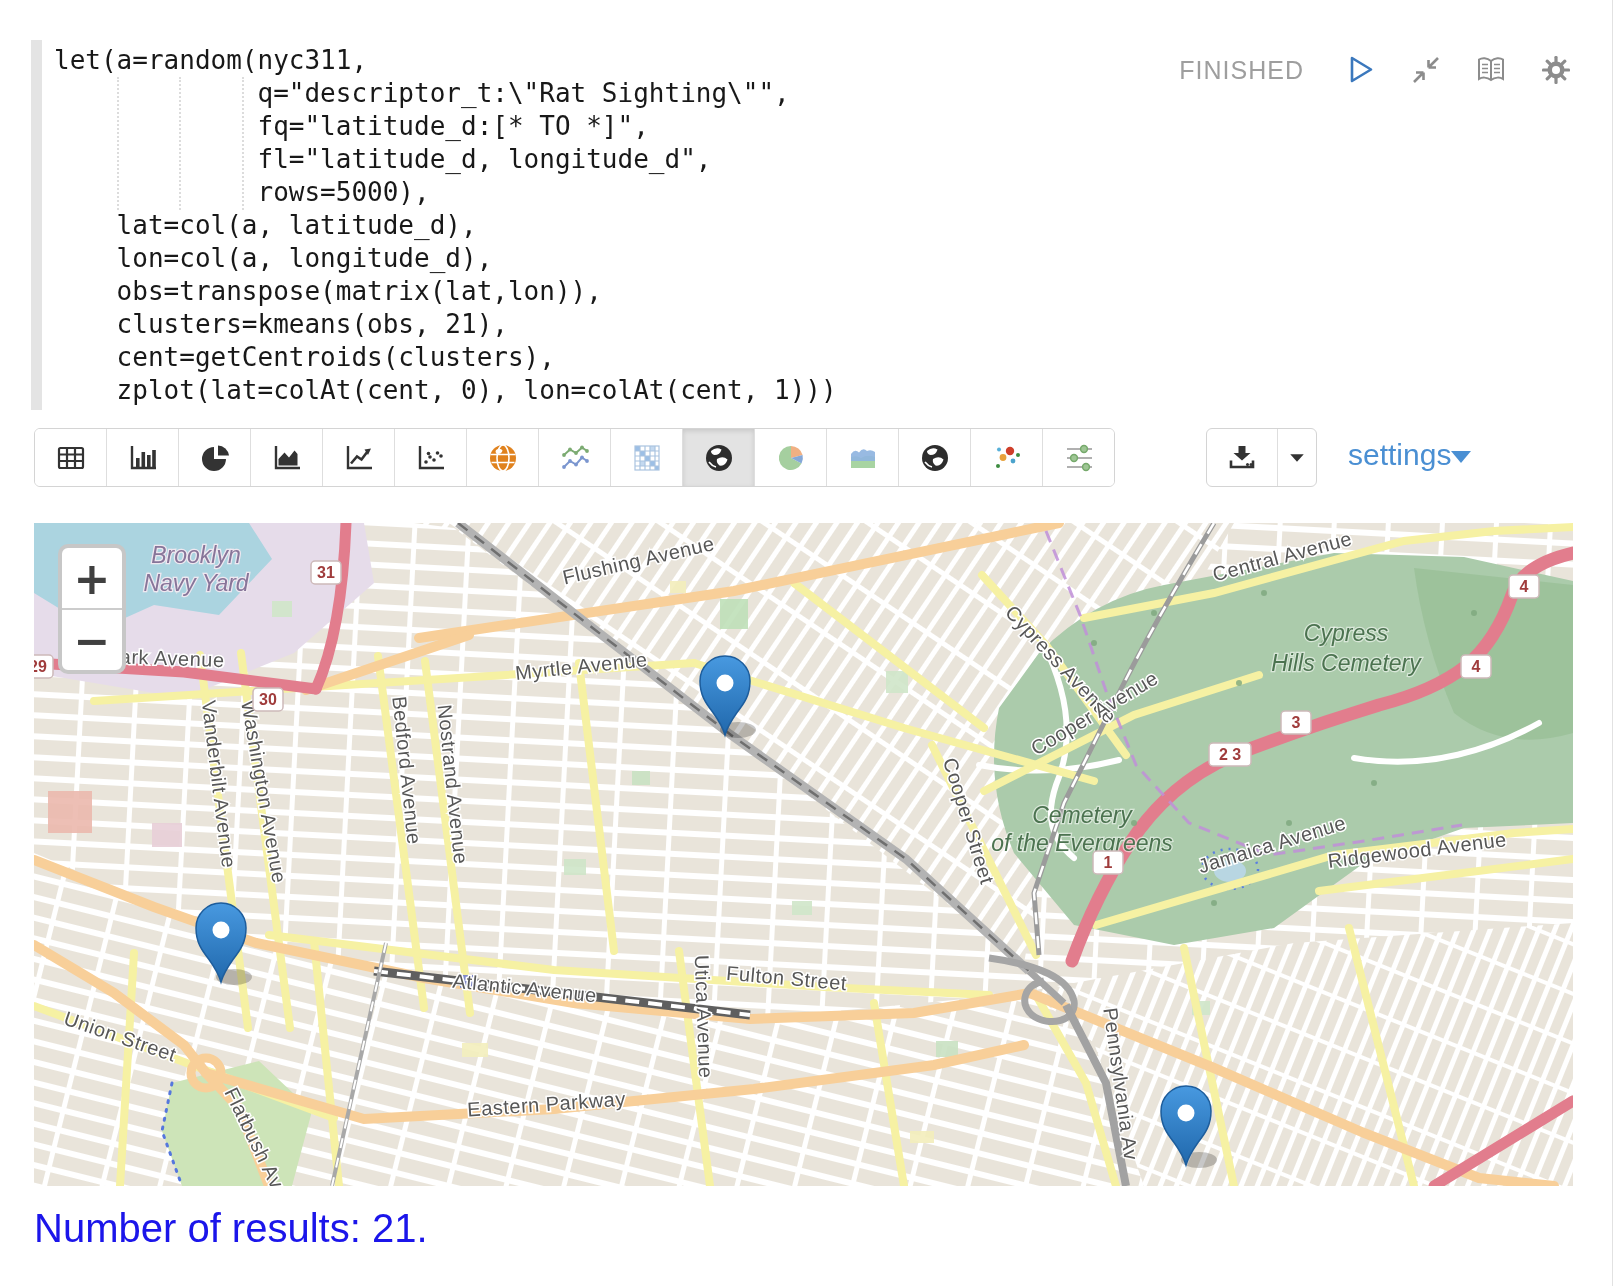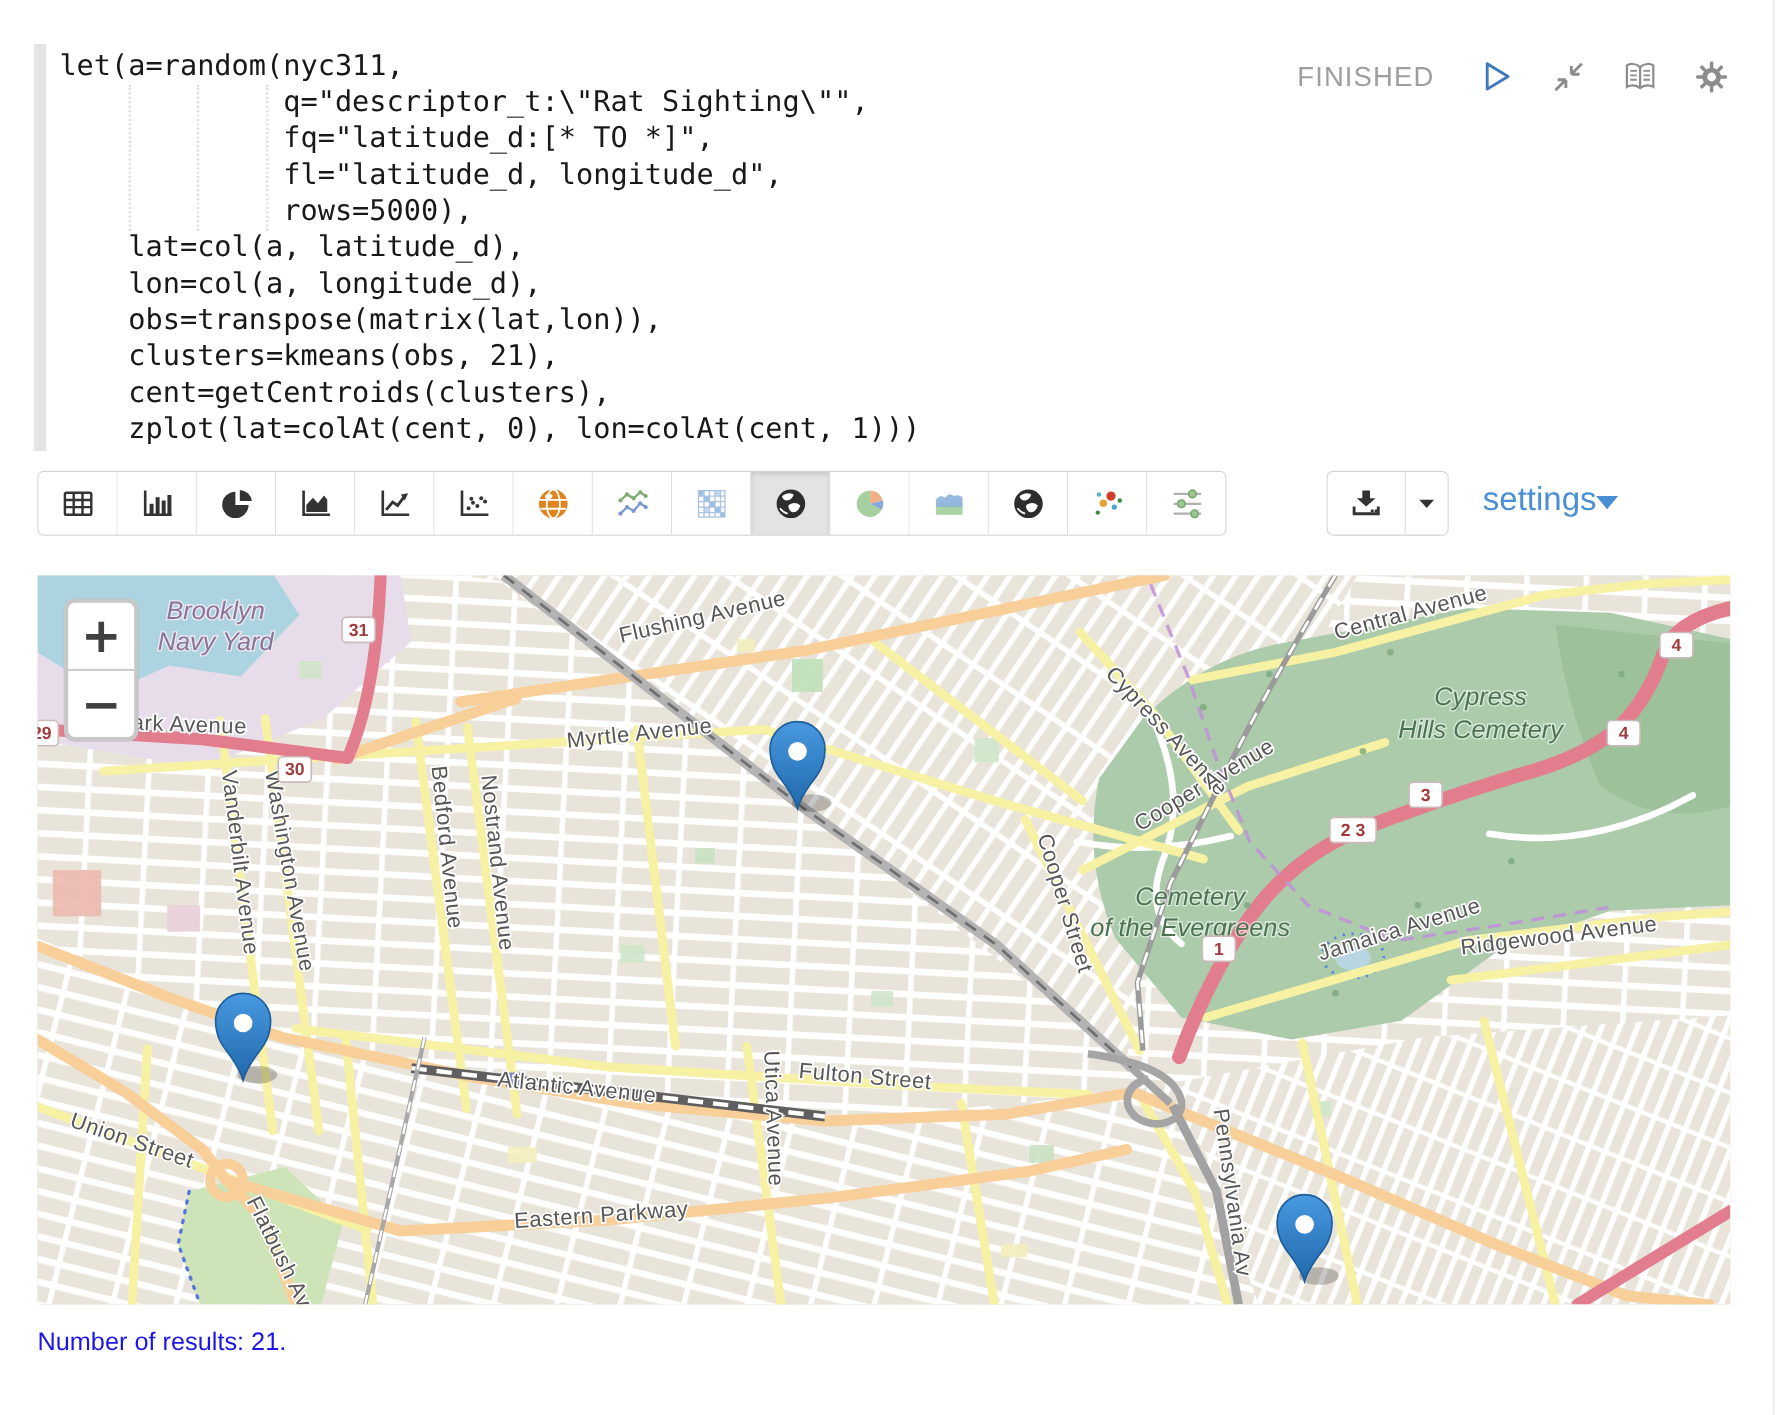--- a/index.html
+++ b/index.html
@@ -45,21 +45,21 @@
   .attrib a{color:#0d7cb5;text-decoration:none;cursor:pointer;}
 
   text.street{font-family:"Liberation Sans",sans-serif;font-size:20px;fill:#575757;
               stroke:#ffffff;stroke-width:3px;paint-order:stroke;letter-spacing:.5px;}
   text.navy{font-family:"Liberation Sans",sans-serif;font-style:italic;font-size:23px;fill:#877599;
             stroke:#efe8f0;stroke-width:2.5px;paint-order:stroke;}
   text.cem{font-family:"Liberation Sans",sans-serif;font-style:italic;font-size:23px;fill:#4c7350;
            stroke:rgba(255,255,255,.55);stroke-width:2.5px;paint-order:stroke;}
   text.shield{font-family:"Liberation Sans",sans-serif;font-size:16px;font-weight:bold;fill:#a03c3c;}
 
-  .results{position:absolute;left:34px;top:1206px;font-size:23px;color:#1b15ea;}
+  .results{position:absolute;left:34px;top:1206px;font-size:40px;color:#1b15ea;}
 </style>
 </head>
 <body>
 
 <div class="screen">
 
   <div class="vline"></div>
 
   <div class="code-strip"></div>
   <div class="iguide" style="left:117px"></div>

